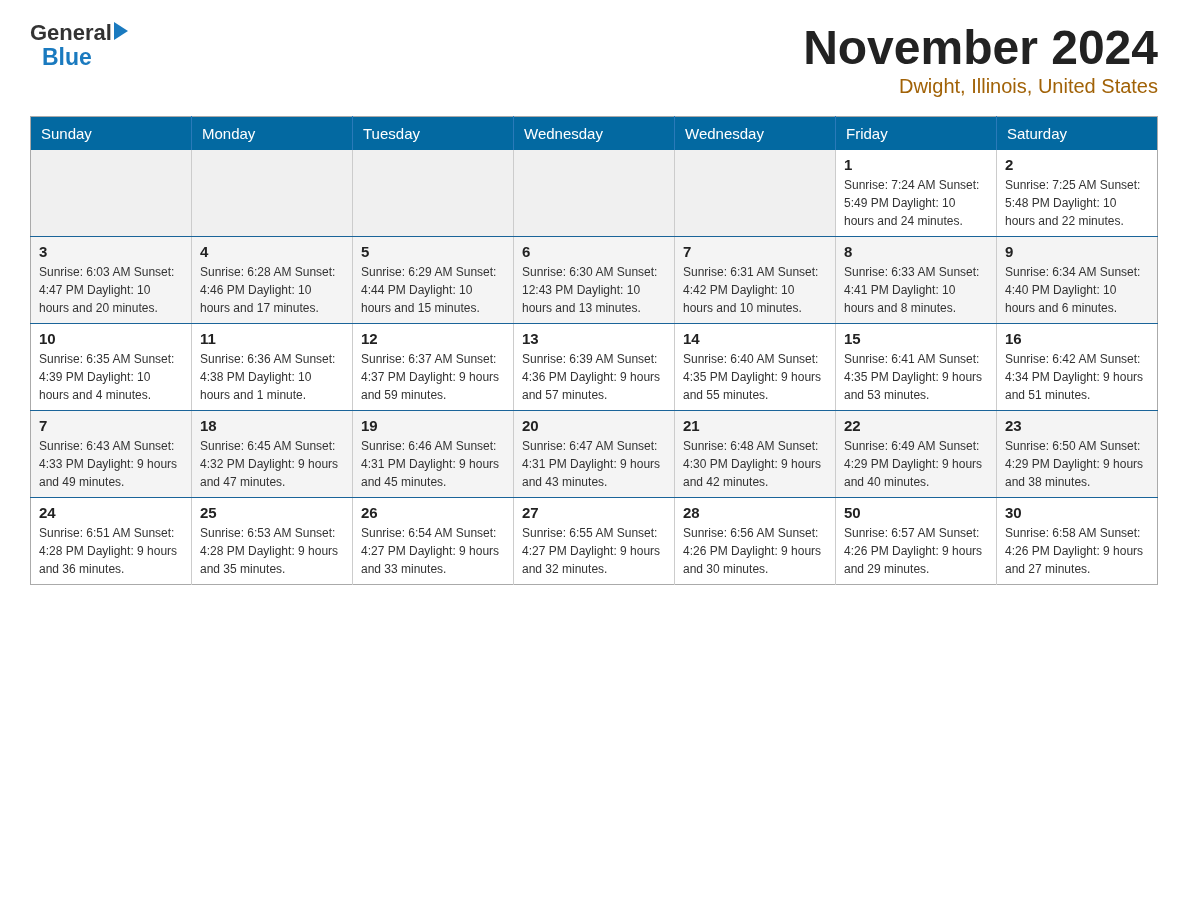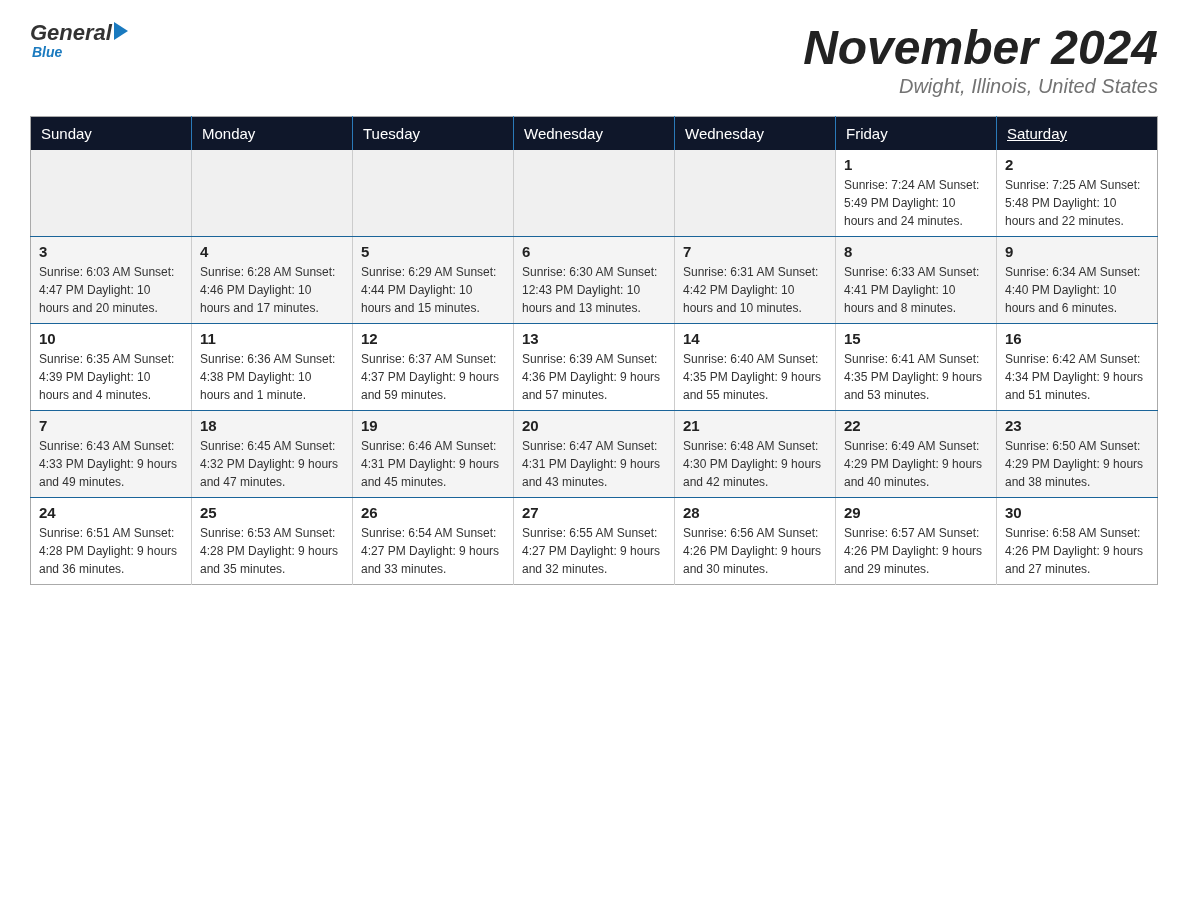--- a/index.html
+++ b/index.html
@@ -10,21 +10,20 @@
       color: #222;
       padding: 20px 30px;
       width: 1188px;
       min-height: 918px;
     }
     .header {
       display: flex;
       justify-content: space-between;
       align-items: flex-start;
       margin-bottom: 18px;
-      font-style: italic;
     }
     .logo {
       display: flex;
       flex-direction: column;
       align-items: flex-start;
     }
     .logo-text {
       display: flex;
       align-items: center;
       font-size: 22px;
@@ -35,53 +34,53 @@
       width: 0;
       height: 0;
       border-left: 14px solid #1a7abf;
       border-top: 9px solid transparent;
       border-bottom: 9px solid transparent;
       margin-left: 2px;
       margin-top: -4px;
     }
     .logo-sub {
       color: #1a7abf;
-      font-size: 14px;
+      font-size: 23px;
       font-weight: bold;
-      margin-left: 2px;
+      margin-left: 12px;
       margin-top: -2px;
     }
     .title-area {
       text-align: right;
     }
     .title-area h1 {
       font-size: 48px;
       font-weight: bold;
       color: #222;
     }
     .title-area h2 {
       font-size: 20px;
       font-weight: normal;
-      color: #737373;
+      color: #a16207;
     }
     .calendar {
       width: 100%;
       border-collapse: collapse;
       border: 1px solid #aaa;
     }
     .calendar th {
-      background: #0f172a;
+      background: #0369a1;
       color: #fff;
       text-align: left;
       padding: 8px 10px;
       font-size: 15px;
       font-weight: normal;
       border-right: 1px solid #2a7ab9;
     }
-    .calendar th:last-child { border-right: none; text-decoration: underline; }
+    .calendar th:last-child { border-right: none; }
     .calendar td {
       vertical-align: top;
       padding: 6px 8px;
       border-right: 1px solid #ccc;
       border-bottom: 1px solid #1a6499;
       width: 14.28%;
       min-height: 100px;
     }
     .calendar td:last-child { border-right: none; }
     .calendar tr:last-child td { border-bottom: none; }
@@ -307,21 +306,21 @@
 Sunset: 4:27 PM
 Daylight: 9 hours and 32 minutes.</div>
         </td>
         <td>
           <div class="day-number">28</div>
           <div class="day-info">Sunrise: 6:56 AM
 Sunset: 4:26 PM
 Daylight: 9 hours and 30 minutes.</div>
         </td>
         <td>
-          <div class="day-number">29</div>
+          <div class="day-number">50</div>
           <div class="day-info">Sunrise: 6:57 AM
 Sunset: 4:26 PM
 Daylight: 9 hours and 29 minutes.</div>
         </td>
         <td>
           <div class="day-number">30</div>
           <div class="day-info">Sunrise: 6:58 AM
 Sunset: 4:26 PM
 Daylight: 9 hours and 27 minutes.</div>
         </td>

